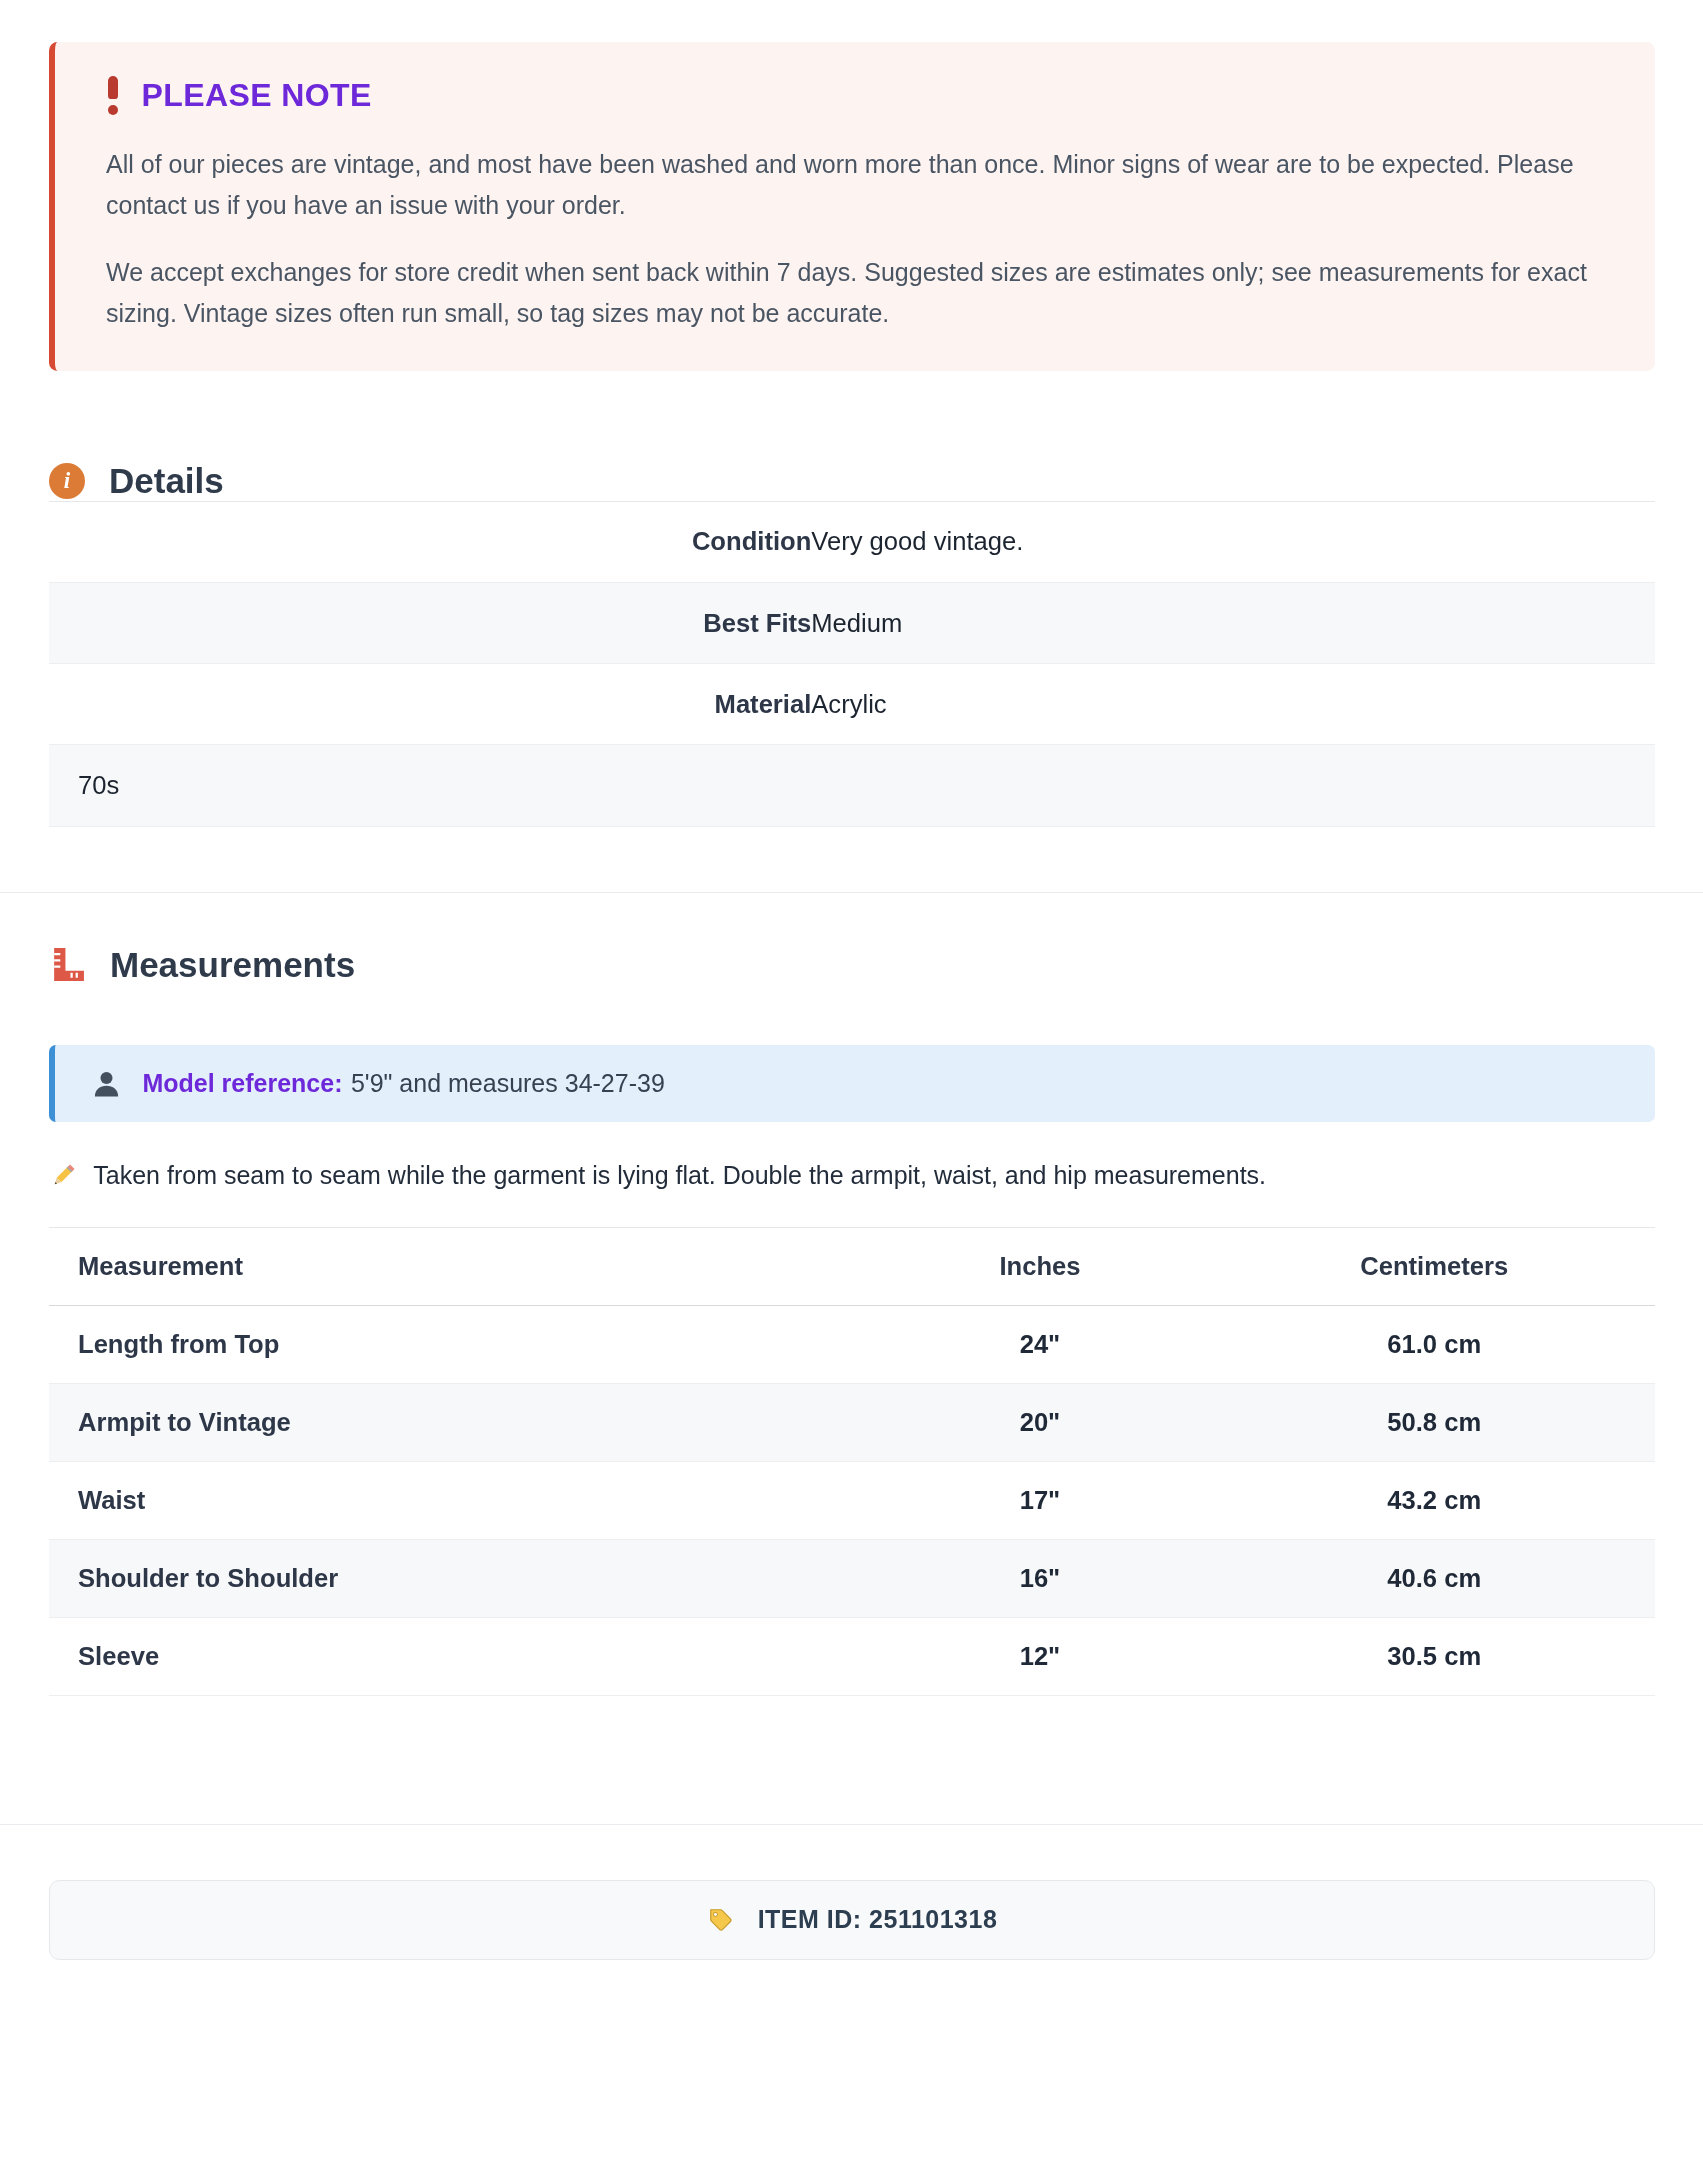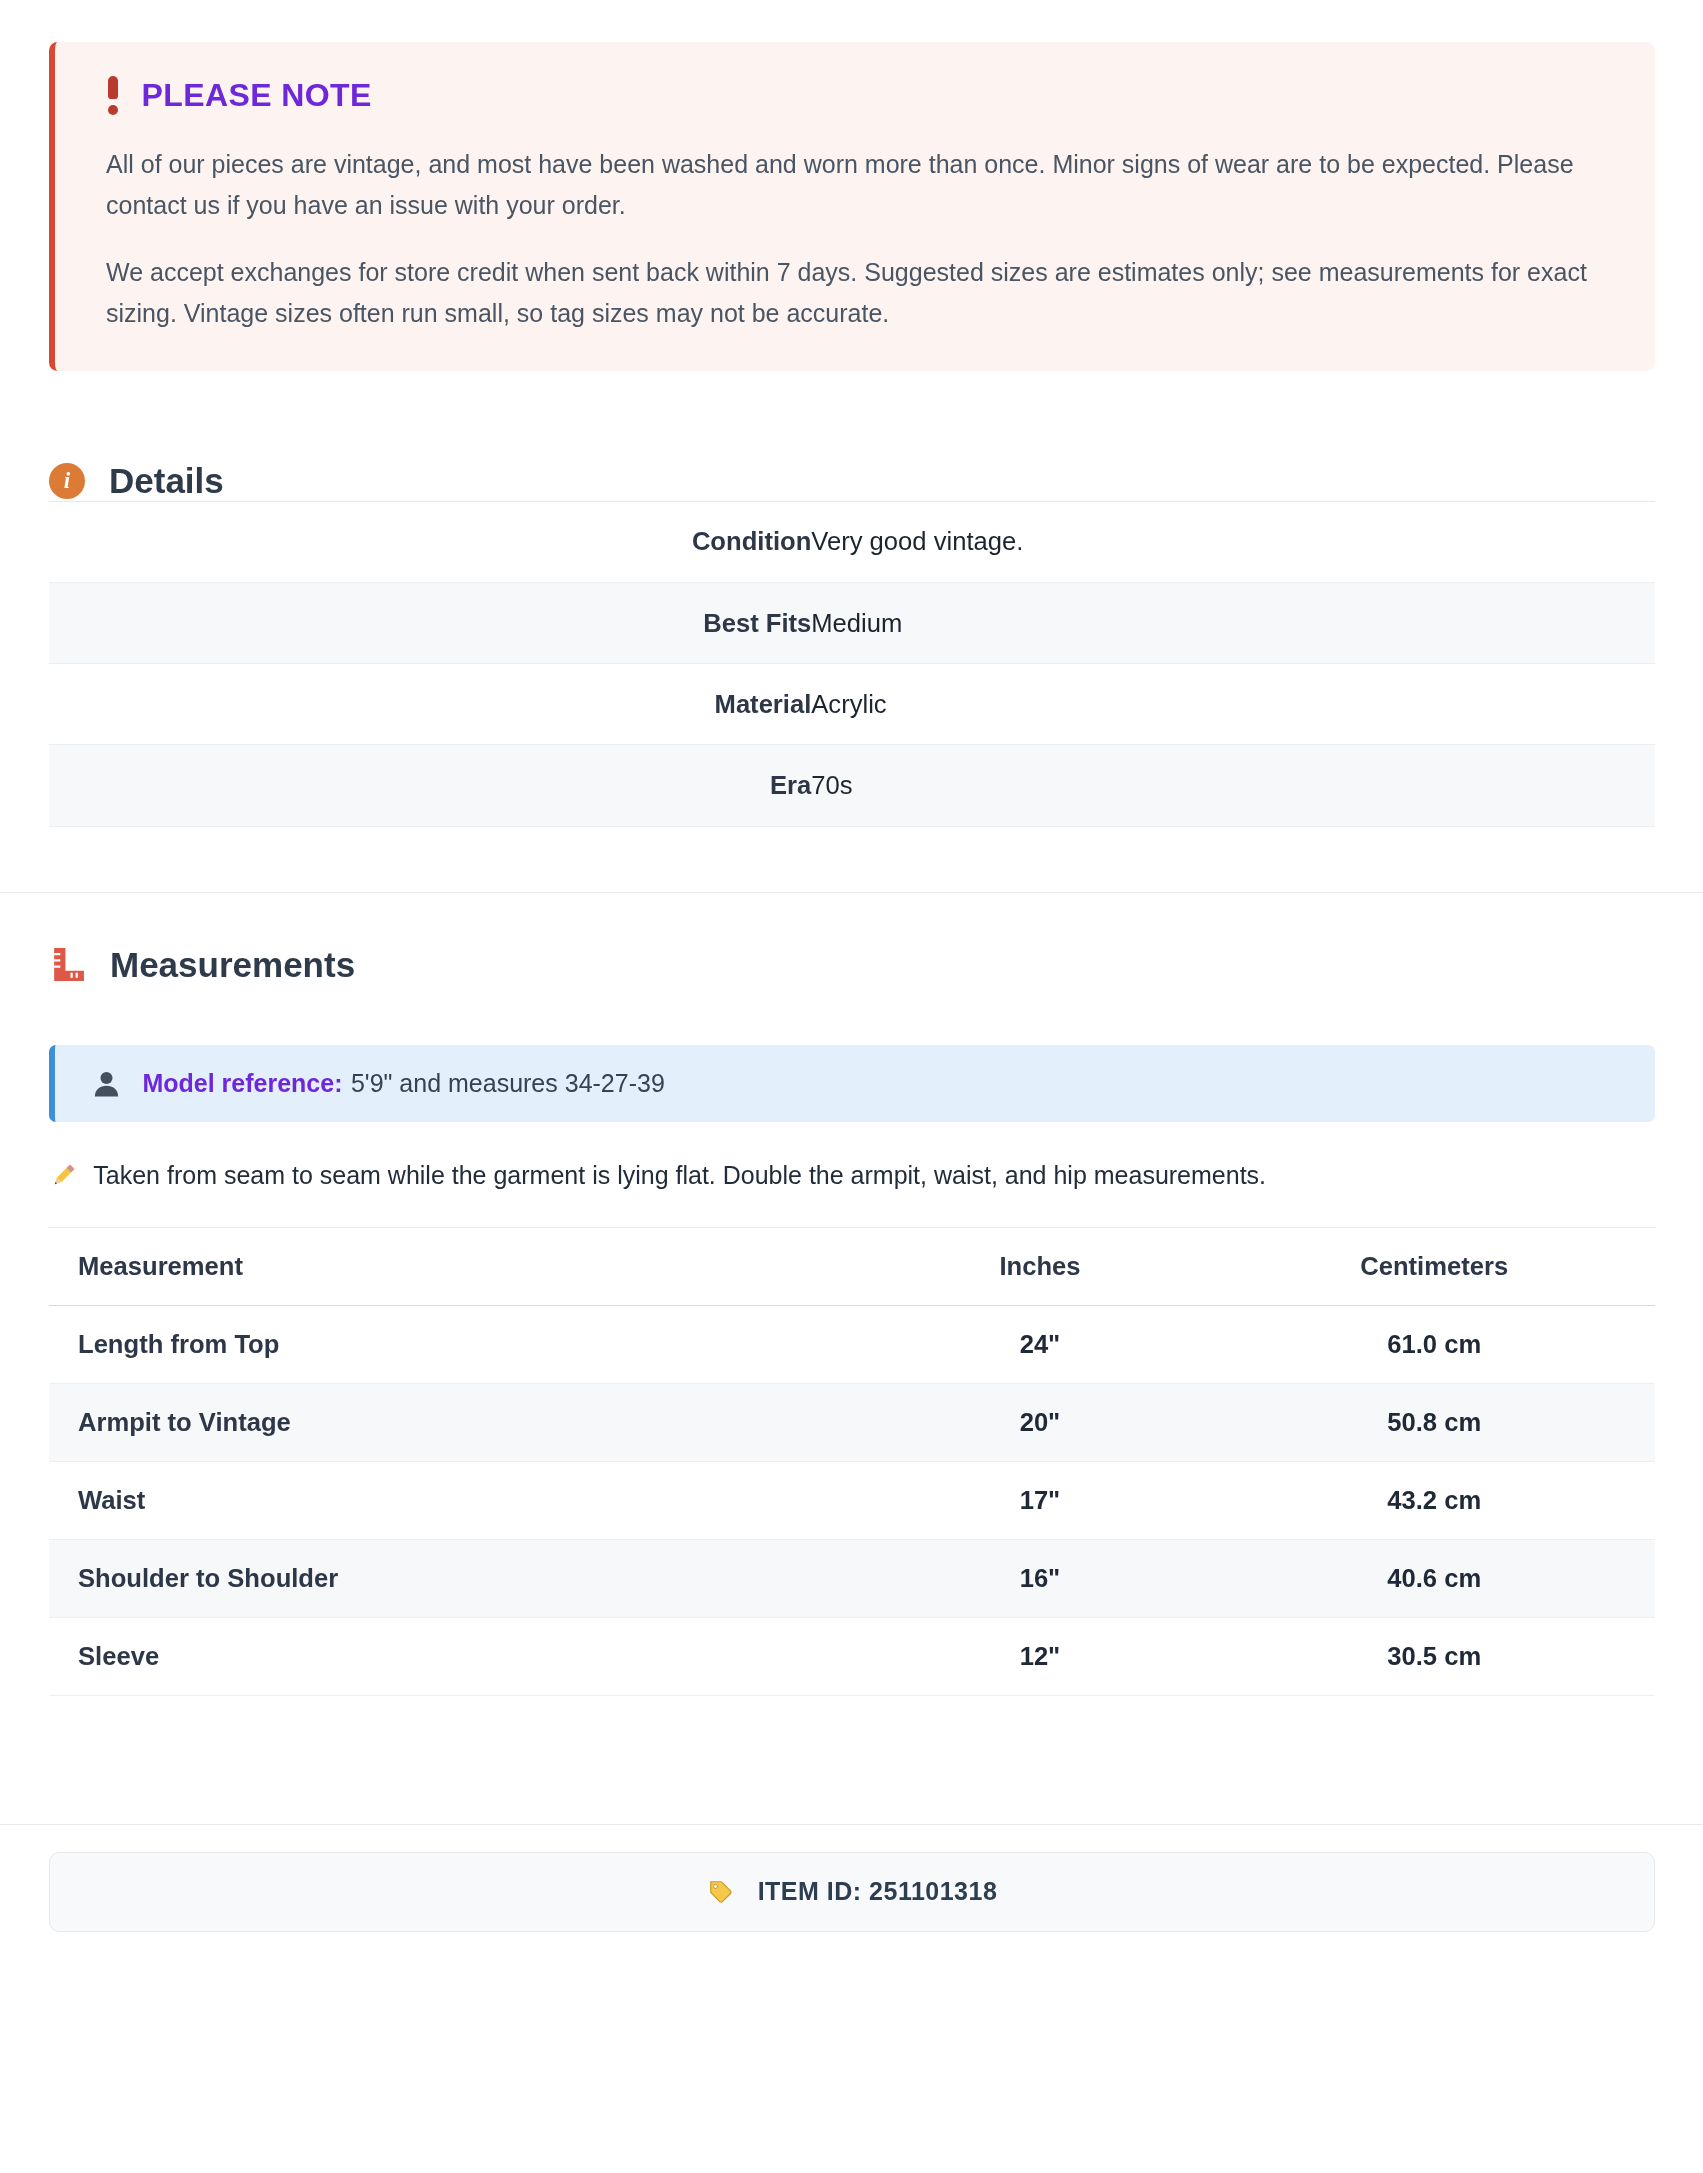--- a/index.html
+++ b/index.html
@@ -100,21 +100,21 @@
   }
   .m-row { font-size:25.6px; border-bottom:0.9px solid #eceef0; }
   .m-row:nth-child(odd) { background:#f7f8f9; }
   .m-col-name { font-weight:700; color:#2d3748; }
   .m-col-center { text-align:center; font-weight:700; color:#1f2937; }
   .m-head .m-col-center { font-weight:700; color:#2d3748; }
   .measurements-section { padding-bottom:128px; }
 
   
   .item-id-box {
-    margin:27px 49px 46px 49px;
+    margin:55px 49px 46px 49px;
     height:80px;
     background:#f8f9fa;
     border:0.9px solid #e6e8eb;
     border-radius:10.2px;
     display:flex; align-items:center; justify-content:center; gap:24px;
   }
   .item-id-text {
     font-size:25px; font-weight:700; color:#2c3e50; letter-spacing:0.5px;
   }
 </style>
@@ -147,21 +147,20 @@
       </div>
       <div class="kv-row">
         <div class="kv-label">Best Fits</div>
         <div class="kv-value">Medium</div>
       </div>
       <div class="kv-row">
         <div class="kv-label">Material</div>
         <div class="kv-value">Acrylic</div>
       </div>
       <div class="kv-row">
-        <div class="kv-label">Era</div>
         <div class="kv-value">70s</div>
       </div>
     </div>
   </section>
 
   <hr class="divider">
 
   <section class="measurements-section content">
     <h2 class="section-heading">
       <svg class="icon-svg" width="37" height="37" viewBox="0 0 36 36">

